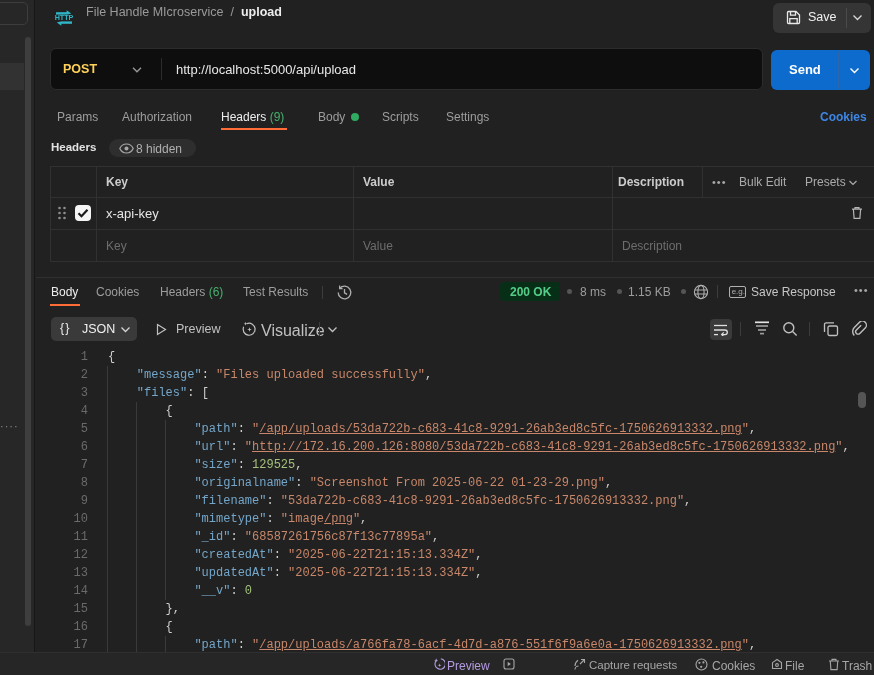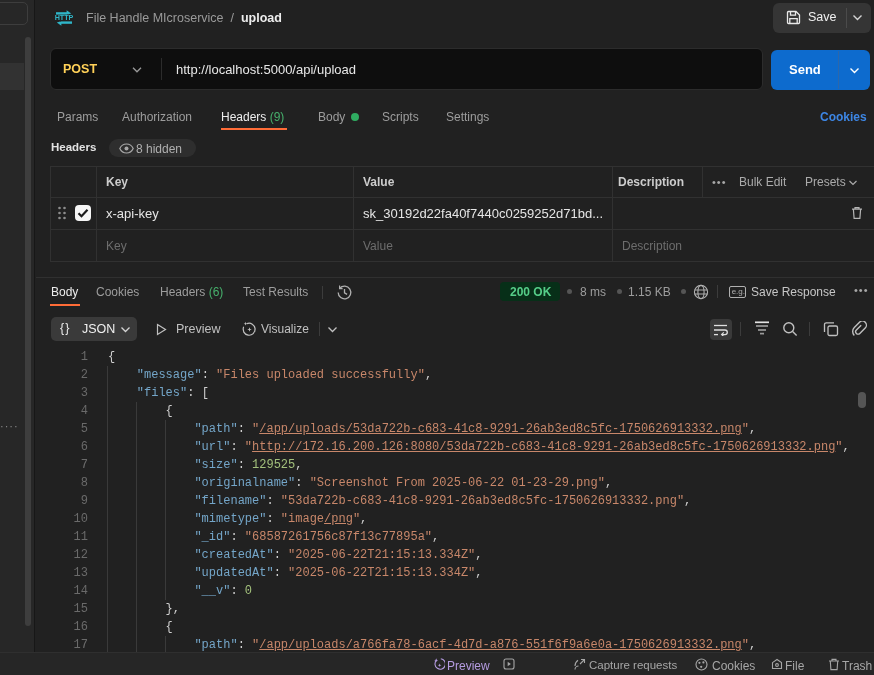--- a/index.html
+++ b/index.html
@@ -30,21 +30,21 @@
     <svg width="18" height="18" viewBox="0 0 18 18">
       <g fill="#2fb6c9">
         <path d="M1 3.2h11.2v2.4H1z"></path>
         <path d="M11.6 1.2l4.6 3.4-3.4 1 -1.2-1z"></path>
         <path d="M5.8 12.4H17v2.4H5.8z"></path>
         <path d="M6.4 16.8L1.8 13.4l3.4-1 1.2 1z"></path>
       </g>
       <text x="9" y="11.4" text-anchor="middle" font-family="Liberation Sans, sans-serif" font-size="7.2" font-weight="bold" fill="#2fb6c9">HTTP</text>
     </svg>
   </div>
-  <div class="abs txt" style="left:86px;top:11px;font-size:12.5px;color:#9a9a9a;">File Handle MIcroservice&nbsp;&nbsp;/&nbsp;&nbsp;<span style="color:#ededed;font-weight:600;">upload</span></div>
+  <div class="abs txt" style="left:86px;top:5px;font-size:12.5px;color:#9a9a9a;">File Handle MIcroservice&nbsp;&nbsp;/&nbsp;&nbsp;<span style="color:#ededed;font-weight:600;">upload</span></div>
 
   <div class="abs" style="left:773px;top:3px;width:98px;height:30px;background:#353535;border-radius:6px;"></div>
   <div class="abs" style="left:786px;top:10px;">
     <svg width="15" height="15" viewBox="0 0 15 15" fill="none" stroke="#e8e8e8" stroke-width="1.3">
       <path d="M1.5 2.5 a1 1 0 0 1 1-1 H10 l3.5 3.5 V12.5 a1 1 0 0 1 -1 1 H2.5 a1 1 0 0 1 -1-1 Z"></path>
       <path d="M4.5 1.8v3.4h5V1.8"></path>
       <path d="M3.8 13.2V8.6h7.4v4.6"></path>
     </svg>
   </div>
   <div class="abs txt" style="left:808px;top:10px;font-size:12.5px;color:#f0f0f0;">Save</div>
@@ -124,21 +124,20 @@
       <circle cx="2.5" cy="13" r="1.3"></circle>
         <circle cx="7.5" cy="13" r="1.3"></circle>
     </svg>
   </div>
   <div class="abs" style="left:75px;top:205px;width:16px;height:16px;background:#f5f5f5;border-radius:4px;">
     <svg width="16" height="16" viewBox="0 0 16 16" fill="none" stroke="#1a1a1a" stroke-width="2.2">
         <path d="M3.5 8.2l3 3 6-6.4"></path>
       </svg>
   </div>
   <div class="abs txt" style="left:106px;top:206px;font-size:13px;color:#e6e6e6;">x-api-key</div>
-  <div class="abs txt" style="left:363px;top:206px;font-size:13px;color:#e6e6e6;">sk_30192d22fa40f7440c0259252d71bd...</div>
   <div class="abs" style="left:851px;top:206px;">
     <svg width="12" height="14" viewBox="0 0 12 14" fill="none" stroke="#b5b5b5" stroke-width="1.2">
       <path d="M1 3.2h10M4 3V1.6h4V3M2.4 3.4l.7 9h5.8l.7-9"></path>
     </svg>
   </div>
 
   <div class="abs txt" style="left:106px;top:239px;font-size:12px;color:#6d6d6d;">Key</div>
   <div class="abs txt" style="left:363px;top:239px;font-size:12px;color:#6d6d6d;">Value</div>
   <div class="abs txt" style="left:622px;top:239px;font-size:12px;color:#6d6d6d;">Description</div>
 
@@ -193,21 +192,21 @@
       </svg>
   </div>
   <div class="abs txt" style="left:176px;top:322px;font-size:12.5px;color:#c0c0c0;">Preview</div>
   <div class="abs" style="left:241px;top:321px;">
     <svg width="16" height="16" viewBox="0 0 16 16" fill="none" stroke="#c0c0c0" stroke-width="1.2">
       <path d="M6 2.6a6 6 0 1 1 -3.4 3.2"></path>
       <path d="M4.6 0.8l.5 1.4 1.4.5-1.4.5-.5 1.4-.5-1.4-1.4-.5 1.4-.5z" fill="#c0c0c0" stroke="none"></path>
       <path d="M8.5 6.2l.6 1.7 1.7.6-1.7.6-.6 1.7-.6-1.7-1.7-.6 1.7-.6z" fill="#c0c0c0" stroke="none"></path>
     </svg>
   </div>
-  <div class="abs txt" style="left:261px;top:322px;font-size:12px;color:#c0c0c0;">Visualize</div>
+  <div class="abs txt" style="left:261px;top:322px;font-size:16px;color:#c0c0c0;">Visualize</div>
   <div class="abs" style="left:319px;top:322px;width:1px;height:14px;background:#3c3c3c;"></div>
   <div class="abs" style="left:327px;top:325px;">
     <svg width="11" height="9" viewBox="0 0 11 9" fill="none" stroke="#c0c0c0" stroke-width="1.3">
         <path d="M1.5 2.5l4 4 4-4"></path>
       </svg>
   </div>
 
   <div class="abs" style="left:710px;top:319px;width:22px;height:21px;background:#3a3a3a;border-radius:4px;"></div>
   <div class="abs" style="left:713px;top:324px;">
     <svg width="16" height="12" viewBox="0 0 16 12" fill="none" stroke="#e0e0e0" stroke-width="1.3">

